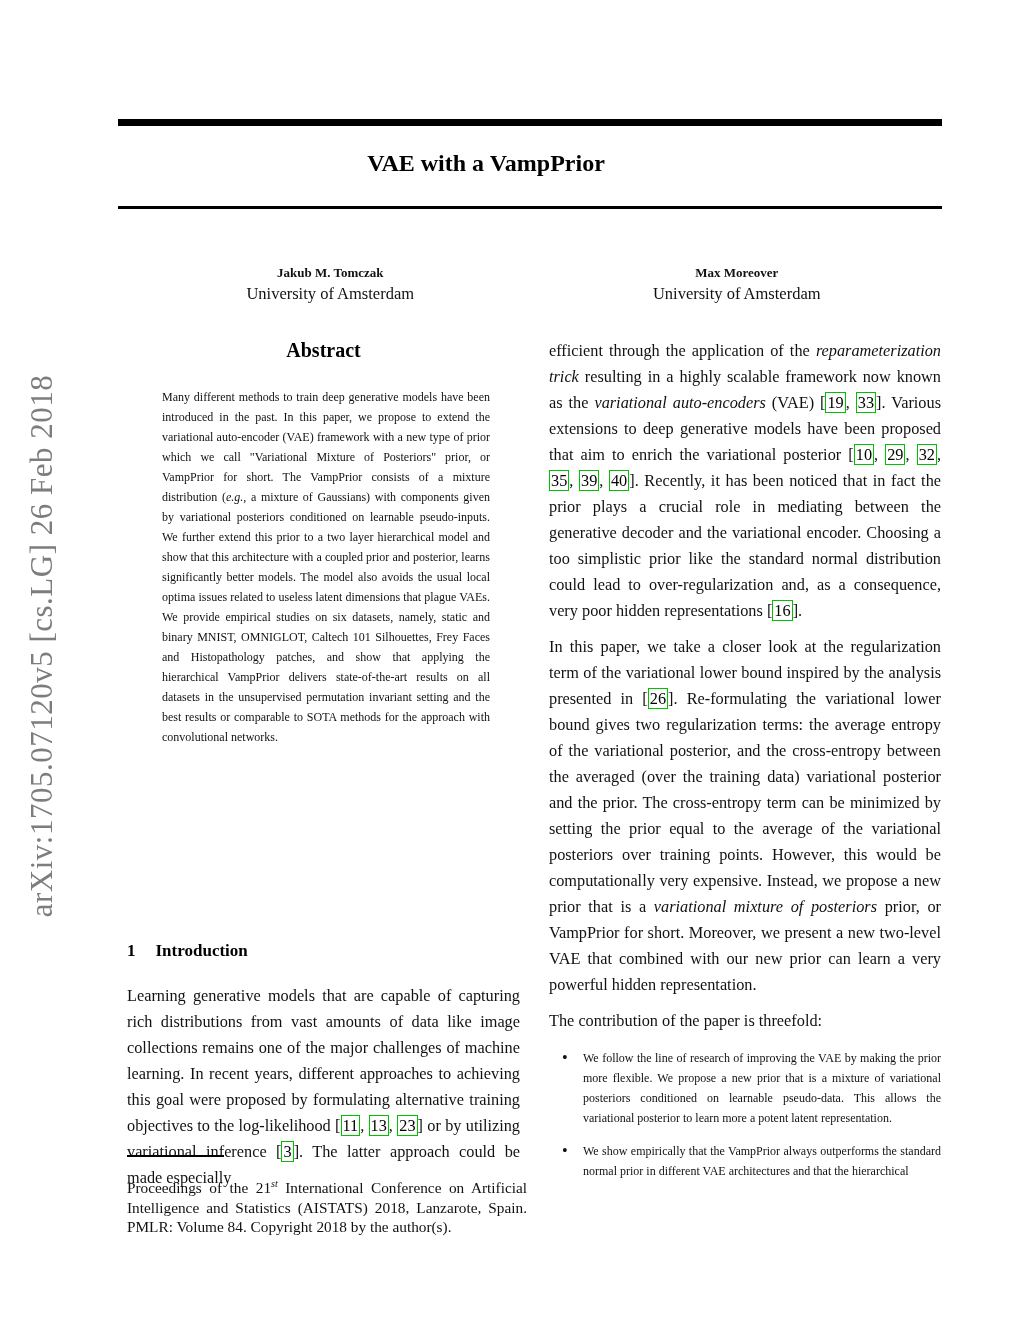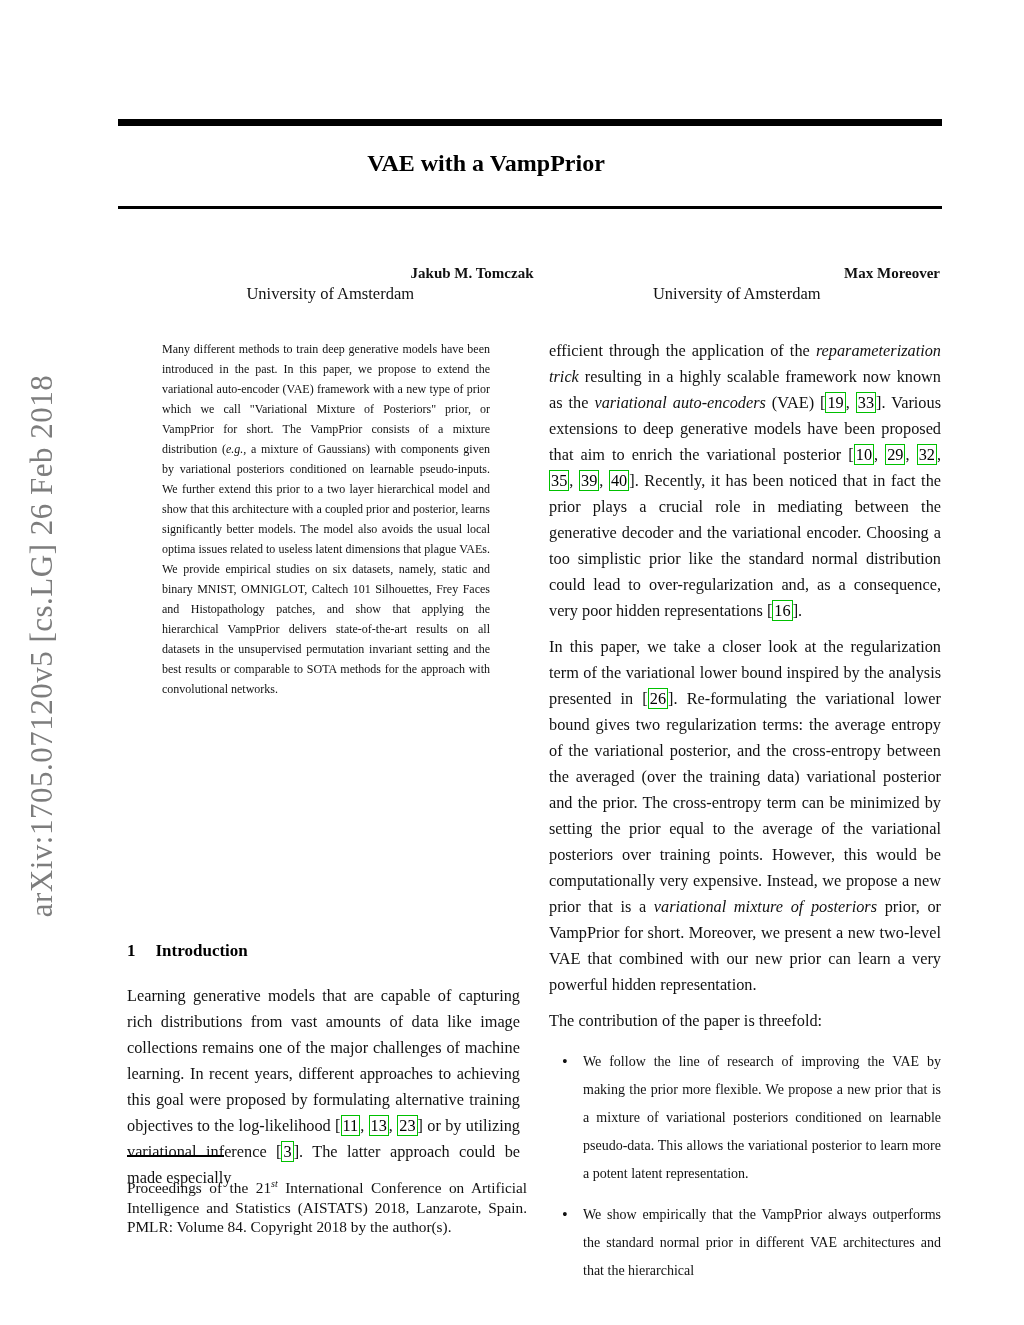--- a/index.html
+++ b/index.html
@@ -53,21 +53,21 @@
     color: #000;
   }
 
   .authors {
     position: absolute;
     left: 127px; top: 263px;
     width: 813px;
     display: flex;
   }
   .author { flex: 1; text-align: center; }
-  .author .name { font-weight: bold; font-size: 15px; line-height: 20px; text-align: right; }
+  .author .name { font-weight: bold; font-size: 13px; line-height: 20px; }
   .author .affil { font-size: 16.5px; line-height: 21px; }
 
   
   .col-left {
     position: absolute;
     left: 127px; top: 339px;
     width: 393px;
   }
   .col-right {
     position: absolute;
@@ -120,22 +120,22 @@
 
   .contributions {
     list-style: none;
     margin: 14px 0 0 0;
     padding: 0;
   }
   .contributions li {
     position: relative;
     padding-left: 34px;
     margin-bottom: 13px;
-    font-size: 14px;
-    line-height: 28px;
+    font-size: 12px;
+    line-height: 20px;
     text-align: justify;
   }
   .contributions li::before {
     content: "\2022";
     position: absolute;
     left: 13px;
     top: 0;
     font-size: 16.3px;
   }
 
@@ -175,20 +175,21 @@
       <div class="name">Jakub M. Tomczak</div>
       <div class="affil">University of Amsterdam</div>
     </div>
     <div class="author">
       <div class="name">Max Moreover</div>
       <div class="affil">University of Amsterdam</div>
     </div>
   </div>
 
   <div class="col-left">
+    <div class="abstract-heading">Abstract</div>
     <p class="abstract-body">Many different methods to train deep generative models have been introduced in the past. In this paper, we propose to extend the variational auto-encoder (VAE) framework with a new type of prior which we call "Variational Mixture of Posteriors" prior, or VampPrior for short. The VampPrior consists of a mixture distribution (<em>e.g.</em>, a mixture of Gaussians) with components given by variational posteriors conditioned on learnable pseudo-inputs. We further extend this prior to a two layer hierarchical model and show that this architecture with a coupled prior and posterior, learns significantly better models. The model also avoids the usual local optima issues related to useless latent dimensions that plague VAEs. We provide empirical studies on six datasets, namely, static and binary MNIST, OMNIGLOT, Caltech 101 Silhouettes, Frey Faces and Histopathology patches, and show that applying the hierarchical VampPrior delivers state-of-the-art results on all datasets in the unsupervised permutation invariant setting and the best results or comparable to SOTA methods for the approach with convolutional networks.</p>
   </div>
 
   <div class="intro-block">
     <h2 class="section-heading">
       <span class="sec-num">1</span><span>Introduction</span>
     </h2>
     <p class="body">Learning generative models that are capable of capturing rich distributions from vast amounts of data like image collections remains one of the major challenges of machine learning. In recent years, different approaches to achieving this goal were proposed by formulating alternative training objectives to the log-likelihood [<span class="cite">11</span>, <span class="cite">13</span>, <span class="cite">23</span>] or by utilizing variational inference [<span class="cite">3</span>]. The latter approach could be made especially</p>
   </div>
 

